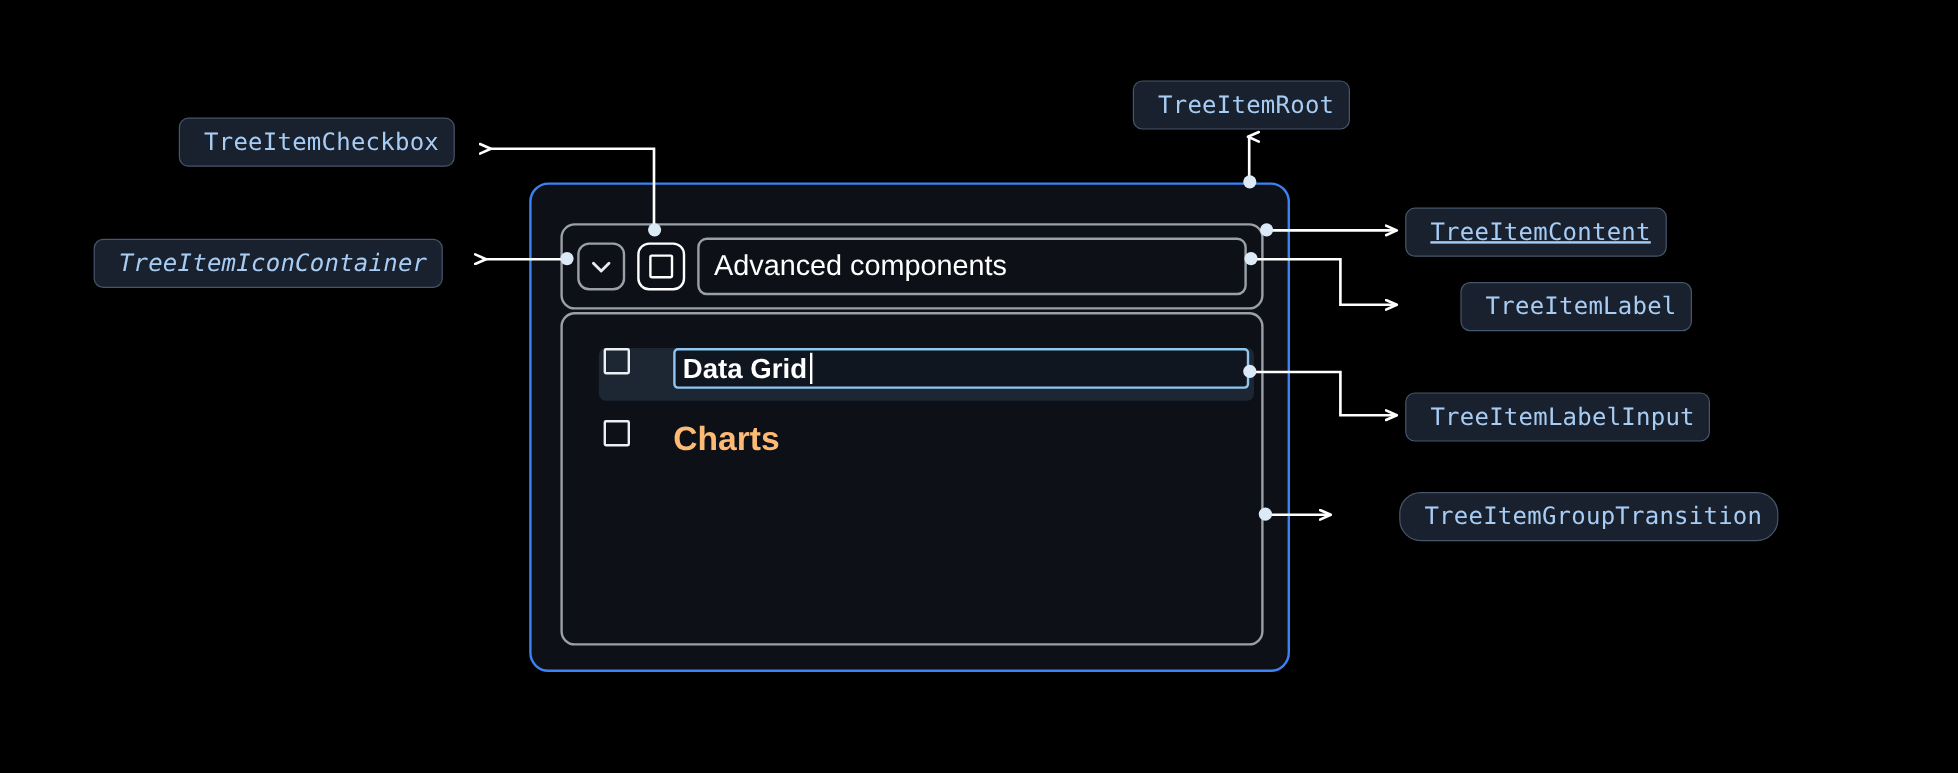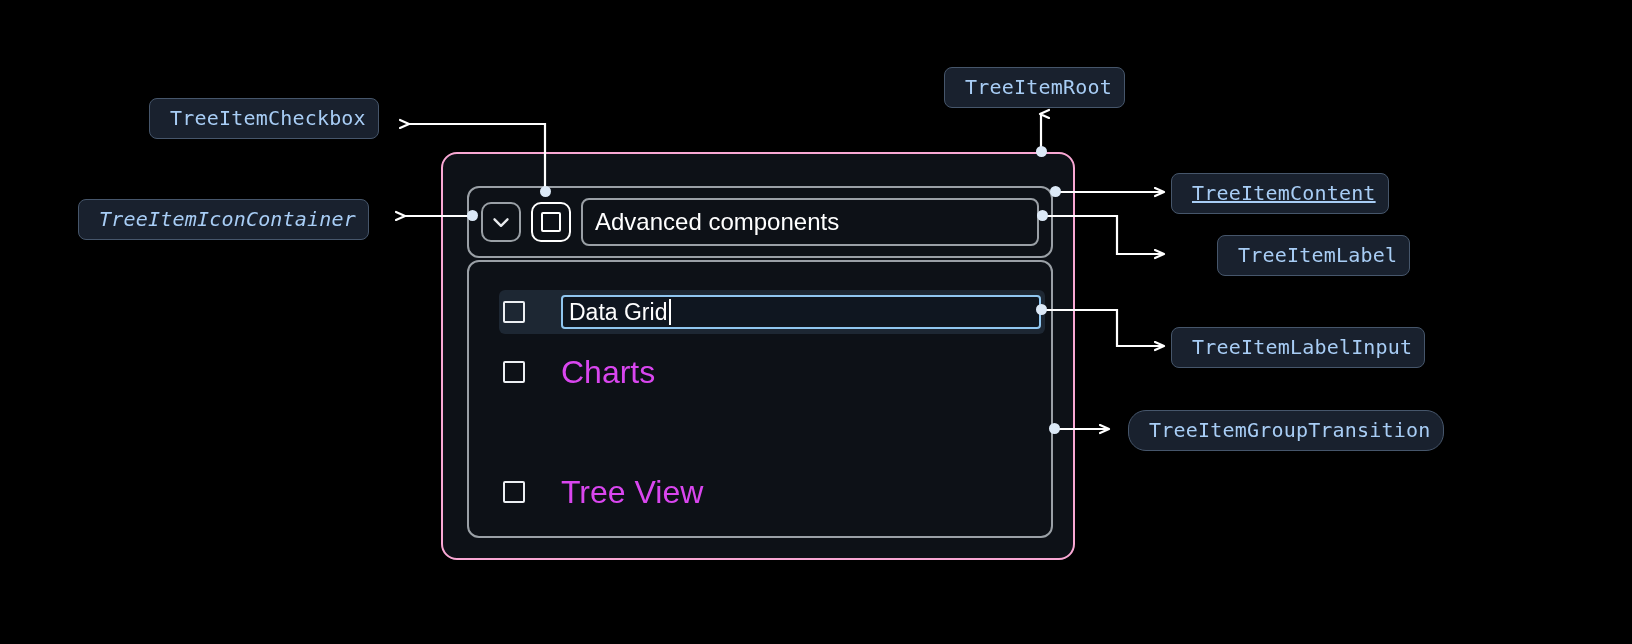--- a/index.html
+++ b/index.html
@@ -44,21 +44,21 @@
 
   
   .tree-root {
     position: absolute;
     left: 441px;
     top: 152px;
     width: 634px;
     height: 408px;
     box-sizing: border-box;
     background: #0d1117;
-    border: 2px solid #f9a8d4;
+    border: 2px solid #3b82f6;
     border-radius: 16px;
     z-index: 10;
   }
 
   .tree-content {
     position: absolute;
     left: 24px;
     top: 32px;
     width: 586px;
     height: 72px;
@@ -129,43 +129,43 @@
     border-radius: 12px;
     overflow: hidden;
   }
 
   .tree-item-row {
     position: absolute;
     left: 30px;
     width: 546px;
     height: 44px;
     display: flex;
-    align-items: center;
-    box-sizing: border-box;
+    box-sizing: border-box;
+    font-weight: bold;
   }
   .row-0 { top: 28px; background: #1d2733; border-radius: 6px; left: 30px; width: 546px; }
   .row-1 { top: 88px; }
   .row-2 { top: 148px; }
   .row-3 { top: 208px; }
 
   .row-checkbox {
     width: 22px;
     height: 22px;
     flex: 0 0 22px;
     box-sizing: border-box;
     border: 2px solid #eceff3;
     border-radius: 2px;
     margin-left: 4px;
     background: transparent;
   }
 
   .row-text {
     margin-left: 36px;
-    font-size: 32px;
-    color: #d946ef;
+    font-size: 28px;
+    color: #fdba74;
     white-space: nowrap;
   }
 
   .label-input {
     margin-left: 36px;
     flex: 1 1 auto;
     height: 34px;
     box-sizing: border-box;
     background: #0f1620;
     border: 2px solid #90c6f0;
@@ -238,21 +238,21 @@
 <div class="dot" style="left:1049px; top:423px;"></div>
 <div class="dot" style="left:540px;  top:186px;"></div>
 <div class="dot" style="left:467px;  top:210px;"></div>
 
 <div class="badge" style="left:149px; top:98px;">TreeItemCheckbox</div>
 <div class="badge" style="left:78px; top:199px;font-style:italic;">TreeItemIconContainer</div>
 <div class="badge" style="left:944px; top:67px;">TreeItemRoot</div>
 <div class="badge" style="left:1171px; top:173px;text-decoration:underline;">TreeItemContent</div>
 <div class="badge" style="left:1217px; top:235px;">TreeItemLabel</div>
 <div class="badge" style="left:1171px; top:327px;">TreeItemLabelInput</div>
-<div class="badge" style="left:1128px; top:410px;border-radius:18px;">TreeItemGroupTransition</div>
+<div class="badge" style="left:1166px; top:410px;border-radius:18px;">TreeItemGroupTransition</div>
 
 <div class="tree-root">
 
   <div class="tree-content">
 
     <div class="icon-container">
       <span>
         <svg width="26" height="26" viewBox="0 0 24 24" fill="none" stroke="#e8eaed" stroke-width="2.2" stroke-linecap="round" stroke-linejoin="round">
           <polyline points="6,9.5 12,15.5 18,9.5"></polyline>
         </svg>
@@ -277,19 +277,15 @@
         <span class="caret"></span>
       </span>
     </div>
 
     <div class="tree-item-row row-1">
       <span class="row-checkbox"></span>
       <span class="row-text">Charts</span>
     </div>
 
 
-    <div class="tree-item-row row-3">
-      <span class="row-checkbox"></span>
-      <span class="row-text">Tree View</span>
-    </div>
 
   </div>
 </div>
 
 </body></html>

